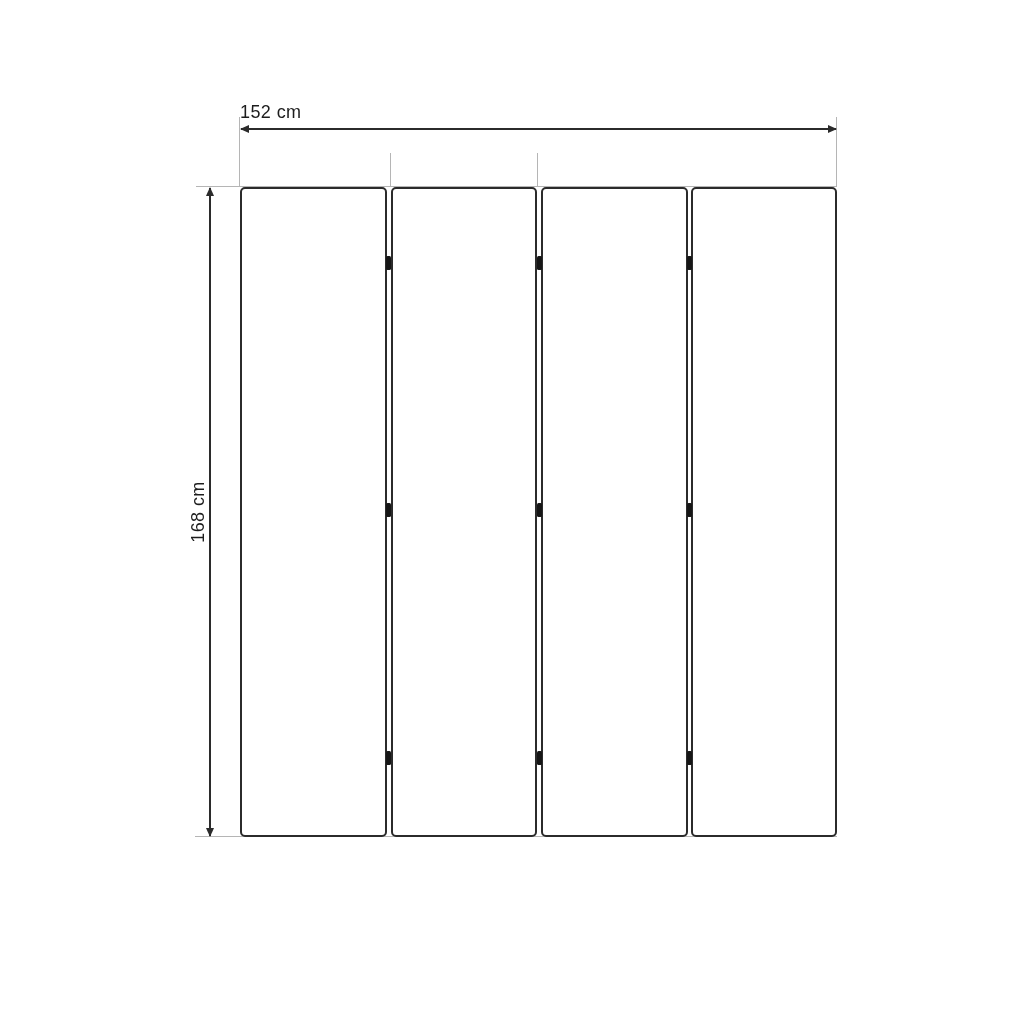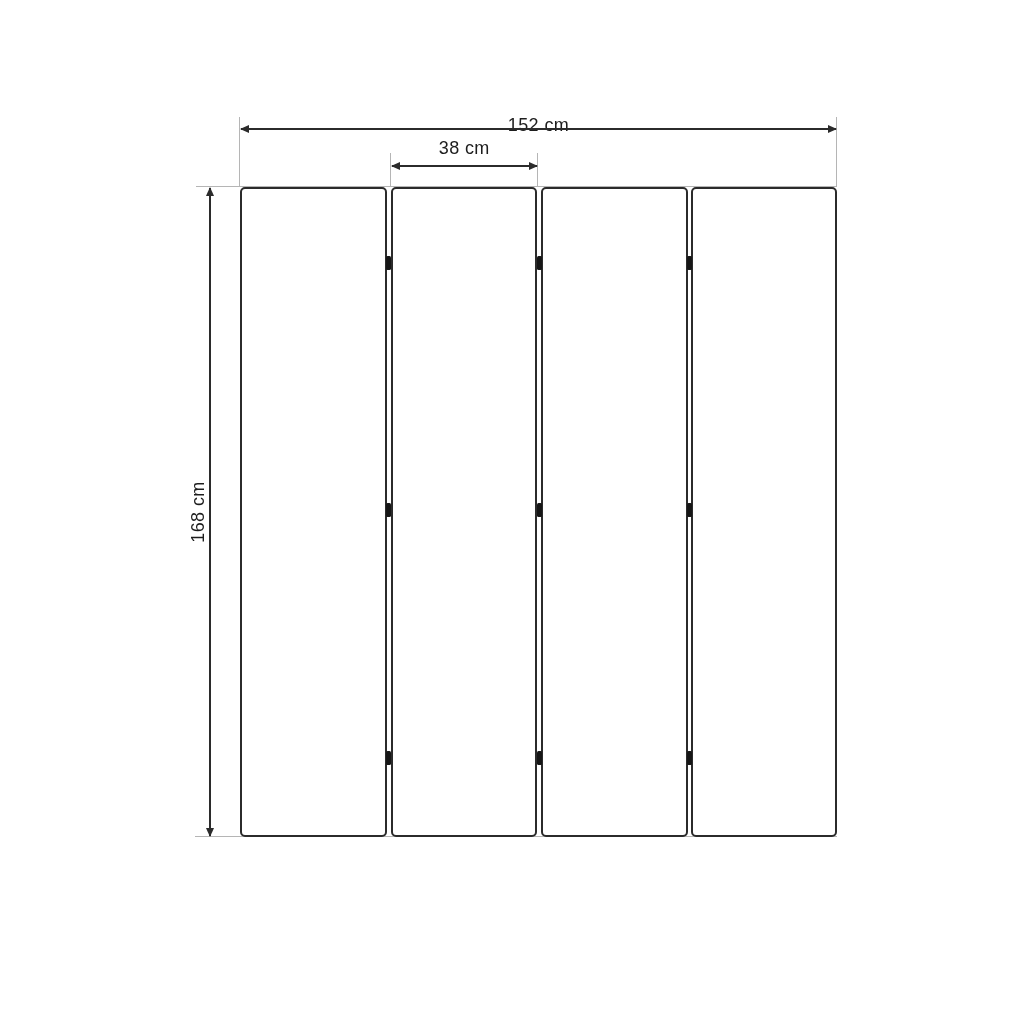--- a/index.html
+++ b/index.html
@@ -94,21 +94,21 @@
     border-bottom: 9px solid #2b2b2b;
   }
   .arrow.down {
     border-left: 4px solid transparent;
     border-right: 4px solid transparent;
     border-top: 9px solid #2b2b2b;
   }
 
   
   #dim-total-width { position: absolute; left: 240px; top: 103px; width: 597px; height: 36px; z-index: 5; }
-  #dim-total-width .dim-label { position: absolute; top: 13px; width: 100%; text-align: center; }
+  #dim-total-width .dim-label { position: absolute; top: 0; width: 100%; }
   #dim-total-width .dim-line-h { top: 24.5px; left: 1px; width: 595px; }
   #dim-total-width .arrow.left  { left: 0;  top: 21.5px; }
   #dim-total-width .arrow.right { right: 0; top: 21.5px; }
 
   
   #dim-panel-width { position: absolute; left: 391px; top: 139px; width: 146.5px; height: 30px; z-index: 5; }
   #dim-panel-width .dim-label { position: absolute; top: 0; width: 100%; text-align: center; }
   #dim-panel-width .dim-line-h { top: 25.5px; left: 1px; width: 144.5px; }
   #dim-panel-width .arrow.left  { left: 0;  top: 22.5px; }
   #dim-panel-width .arrow.right { right: 0; top: 22.5px; }
@@ -153,26 +153,20 @@
   <div class="hinge gap-3 row-2"></div>
   <div class="hinge gap-3 row-3"></div>
 
   <div id="dim-total-width">
     <div class="dim-label">152 cm</div>
     <div class="dim-line-h"></div>
     <div class="arrow left"></div>
     <div class="arrow right"></div>
   </div>
 
-  <div id="dim-panel-width">
-    <div class="dim-label">38 cm</div>
-    <div class="dim-line-h"></div>
-    <div class="arrow left"></div>
-    <div class="arrow right"></div>
-  </div>
 
   <div id="dim-height">
     <div class="dim-line-v"></div>
     <div class="arrow up"></div>
     <div class="arrow down"></div>
   </div>
   <div id="dim-height-label" class="dim-label">168 cm</div>
 
 </div>
 

